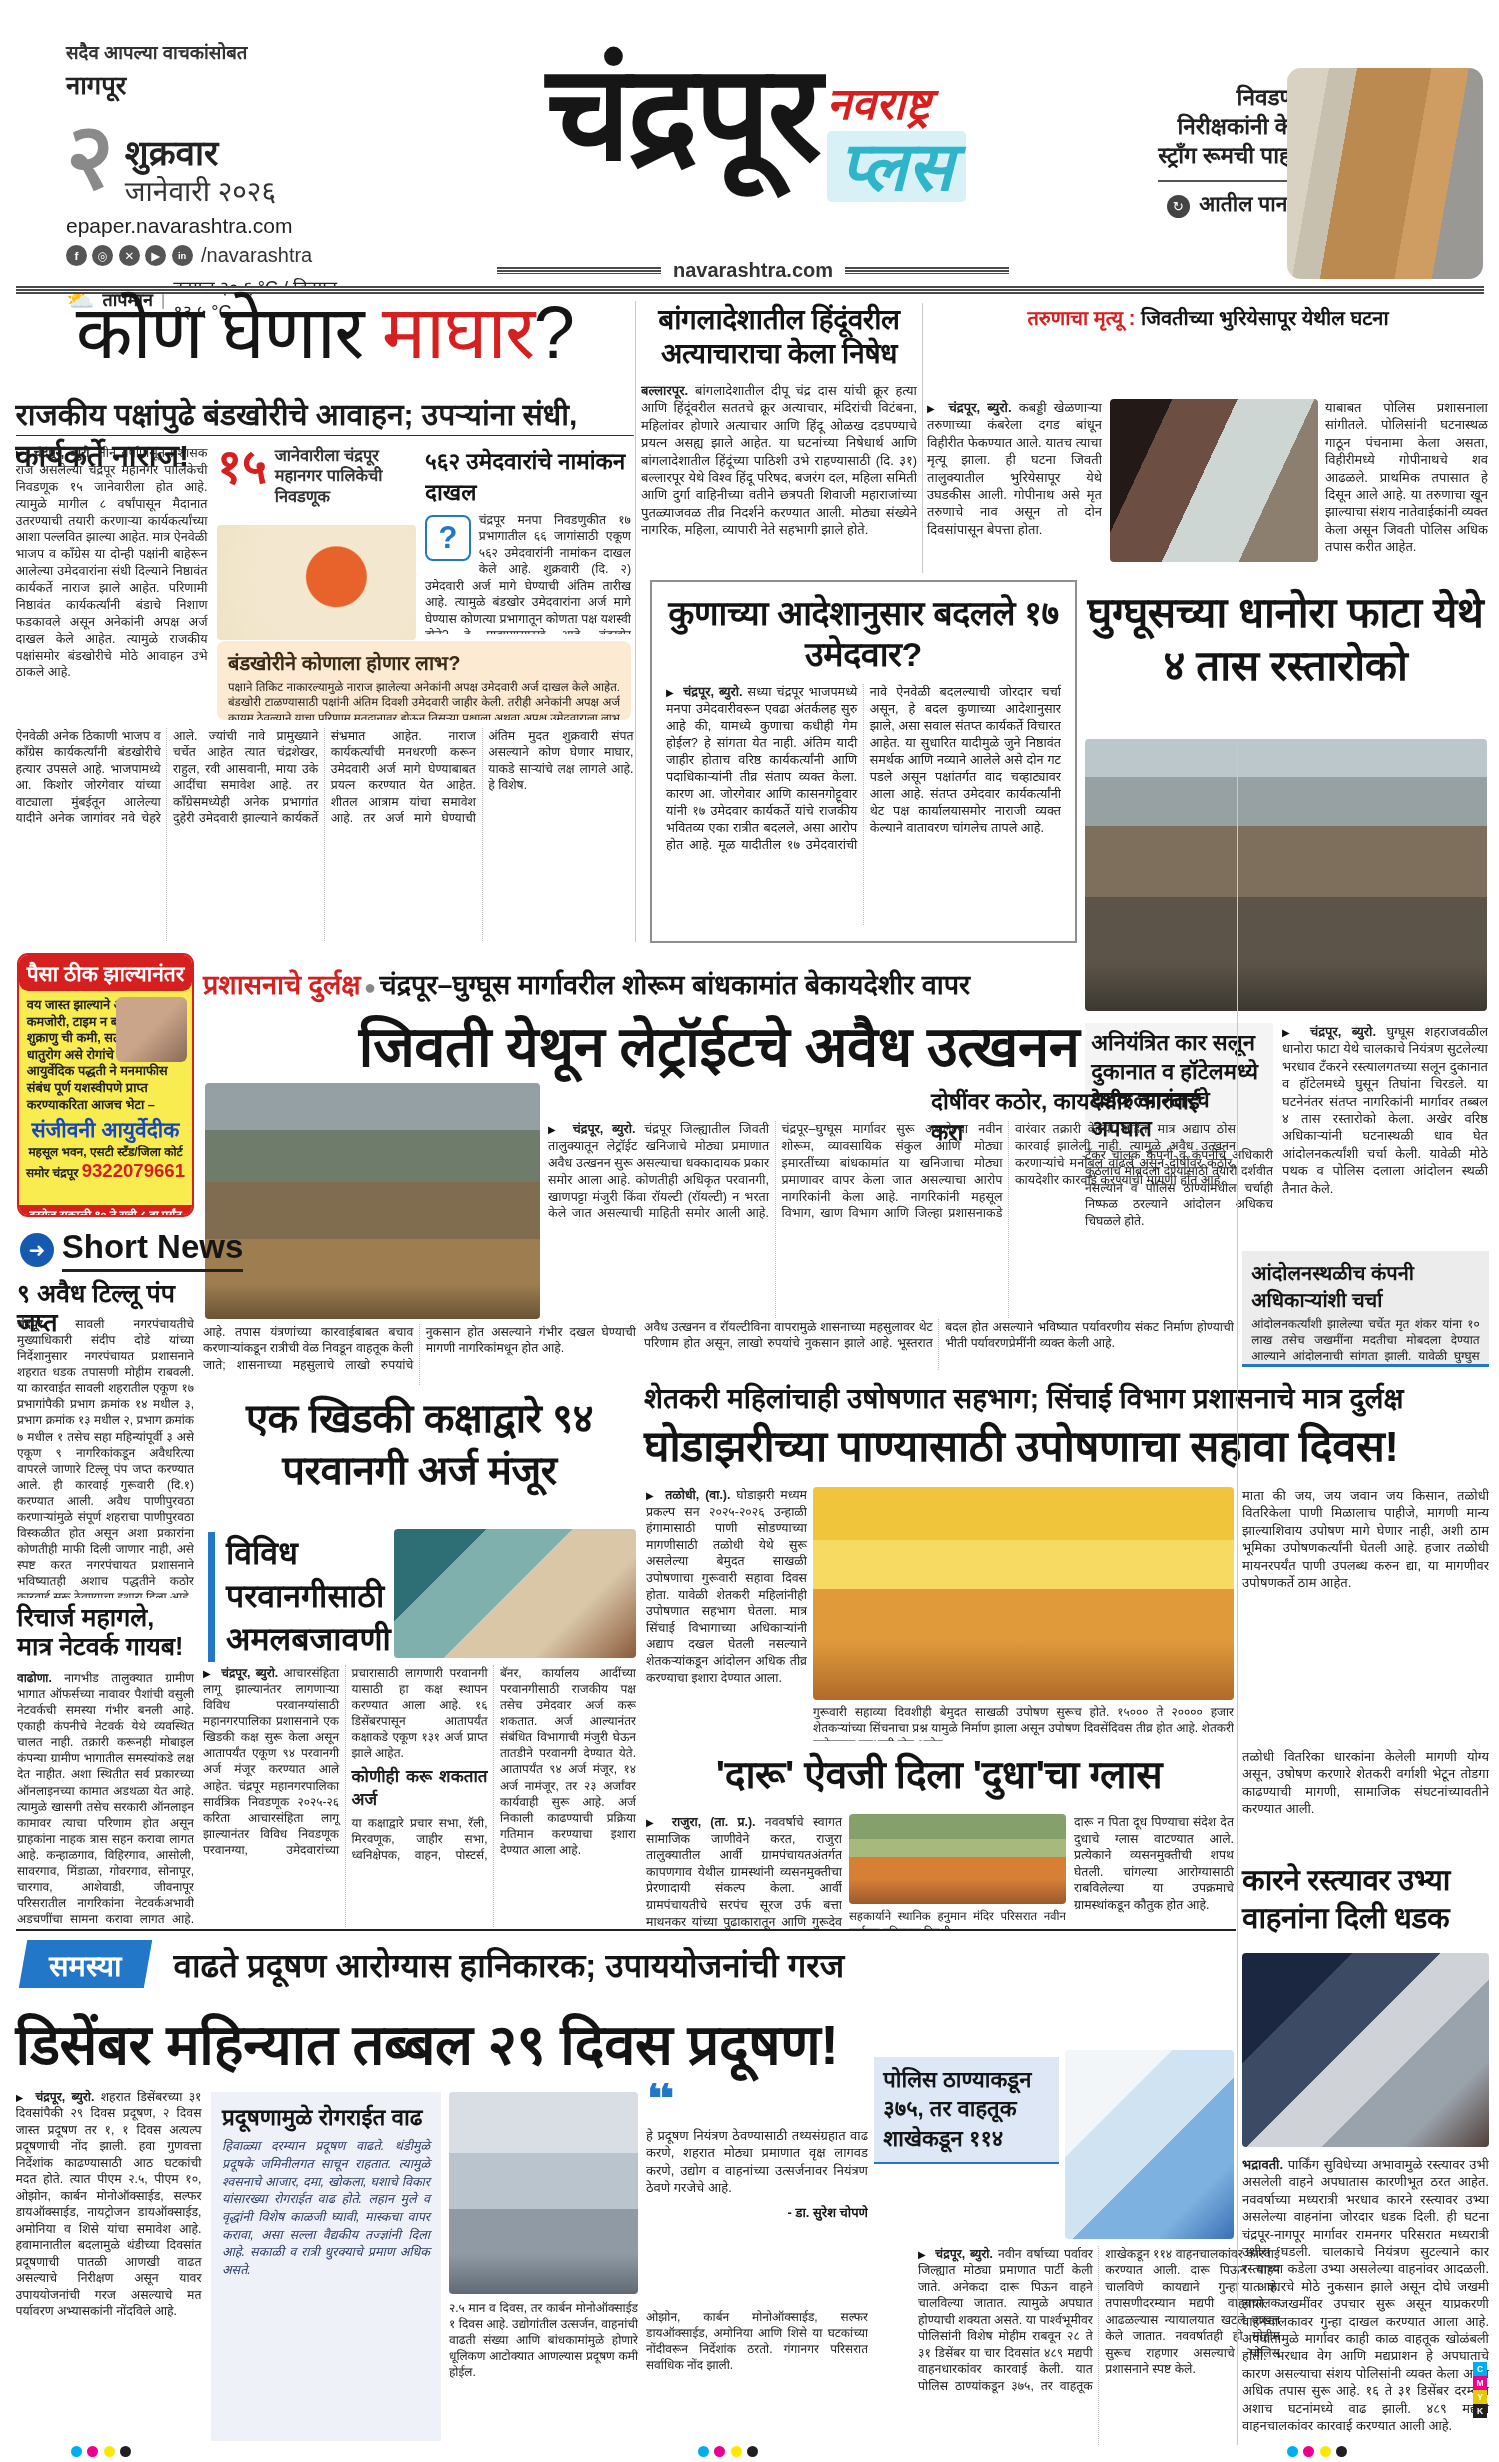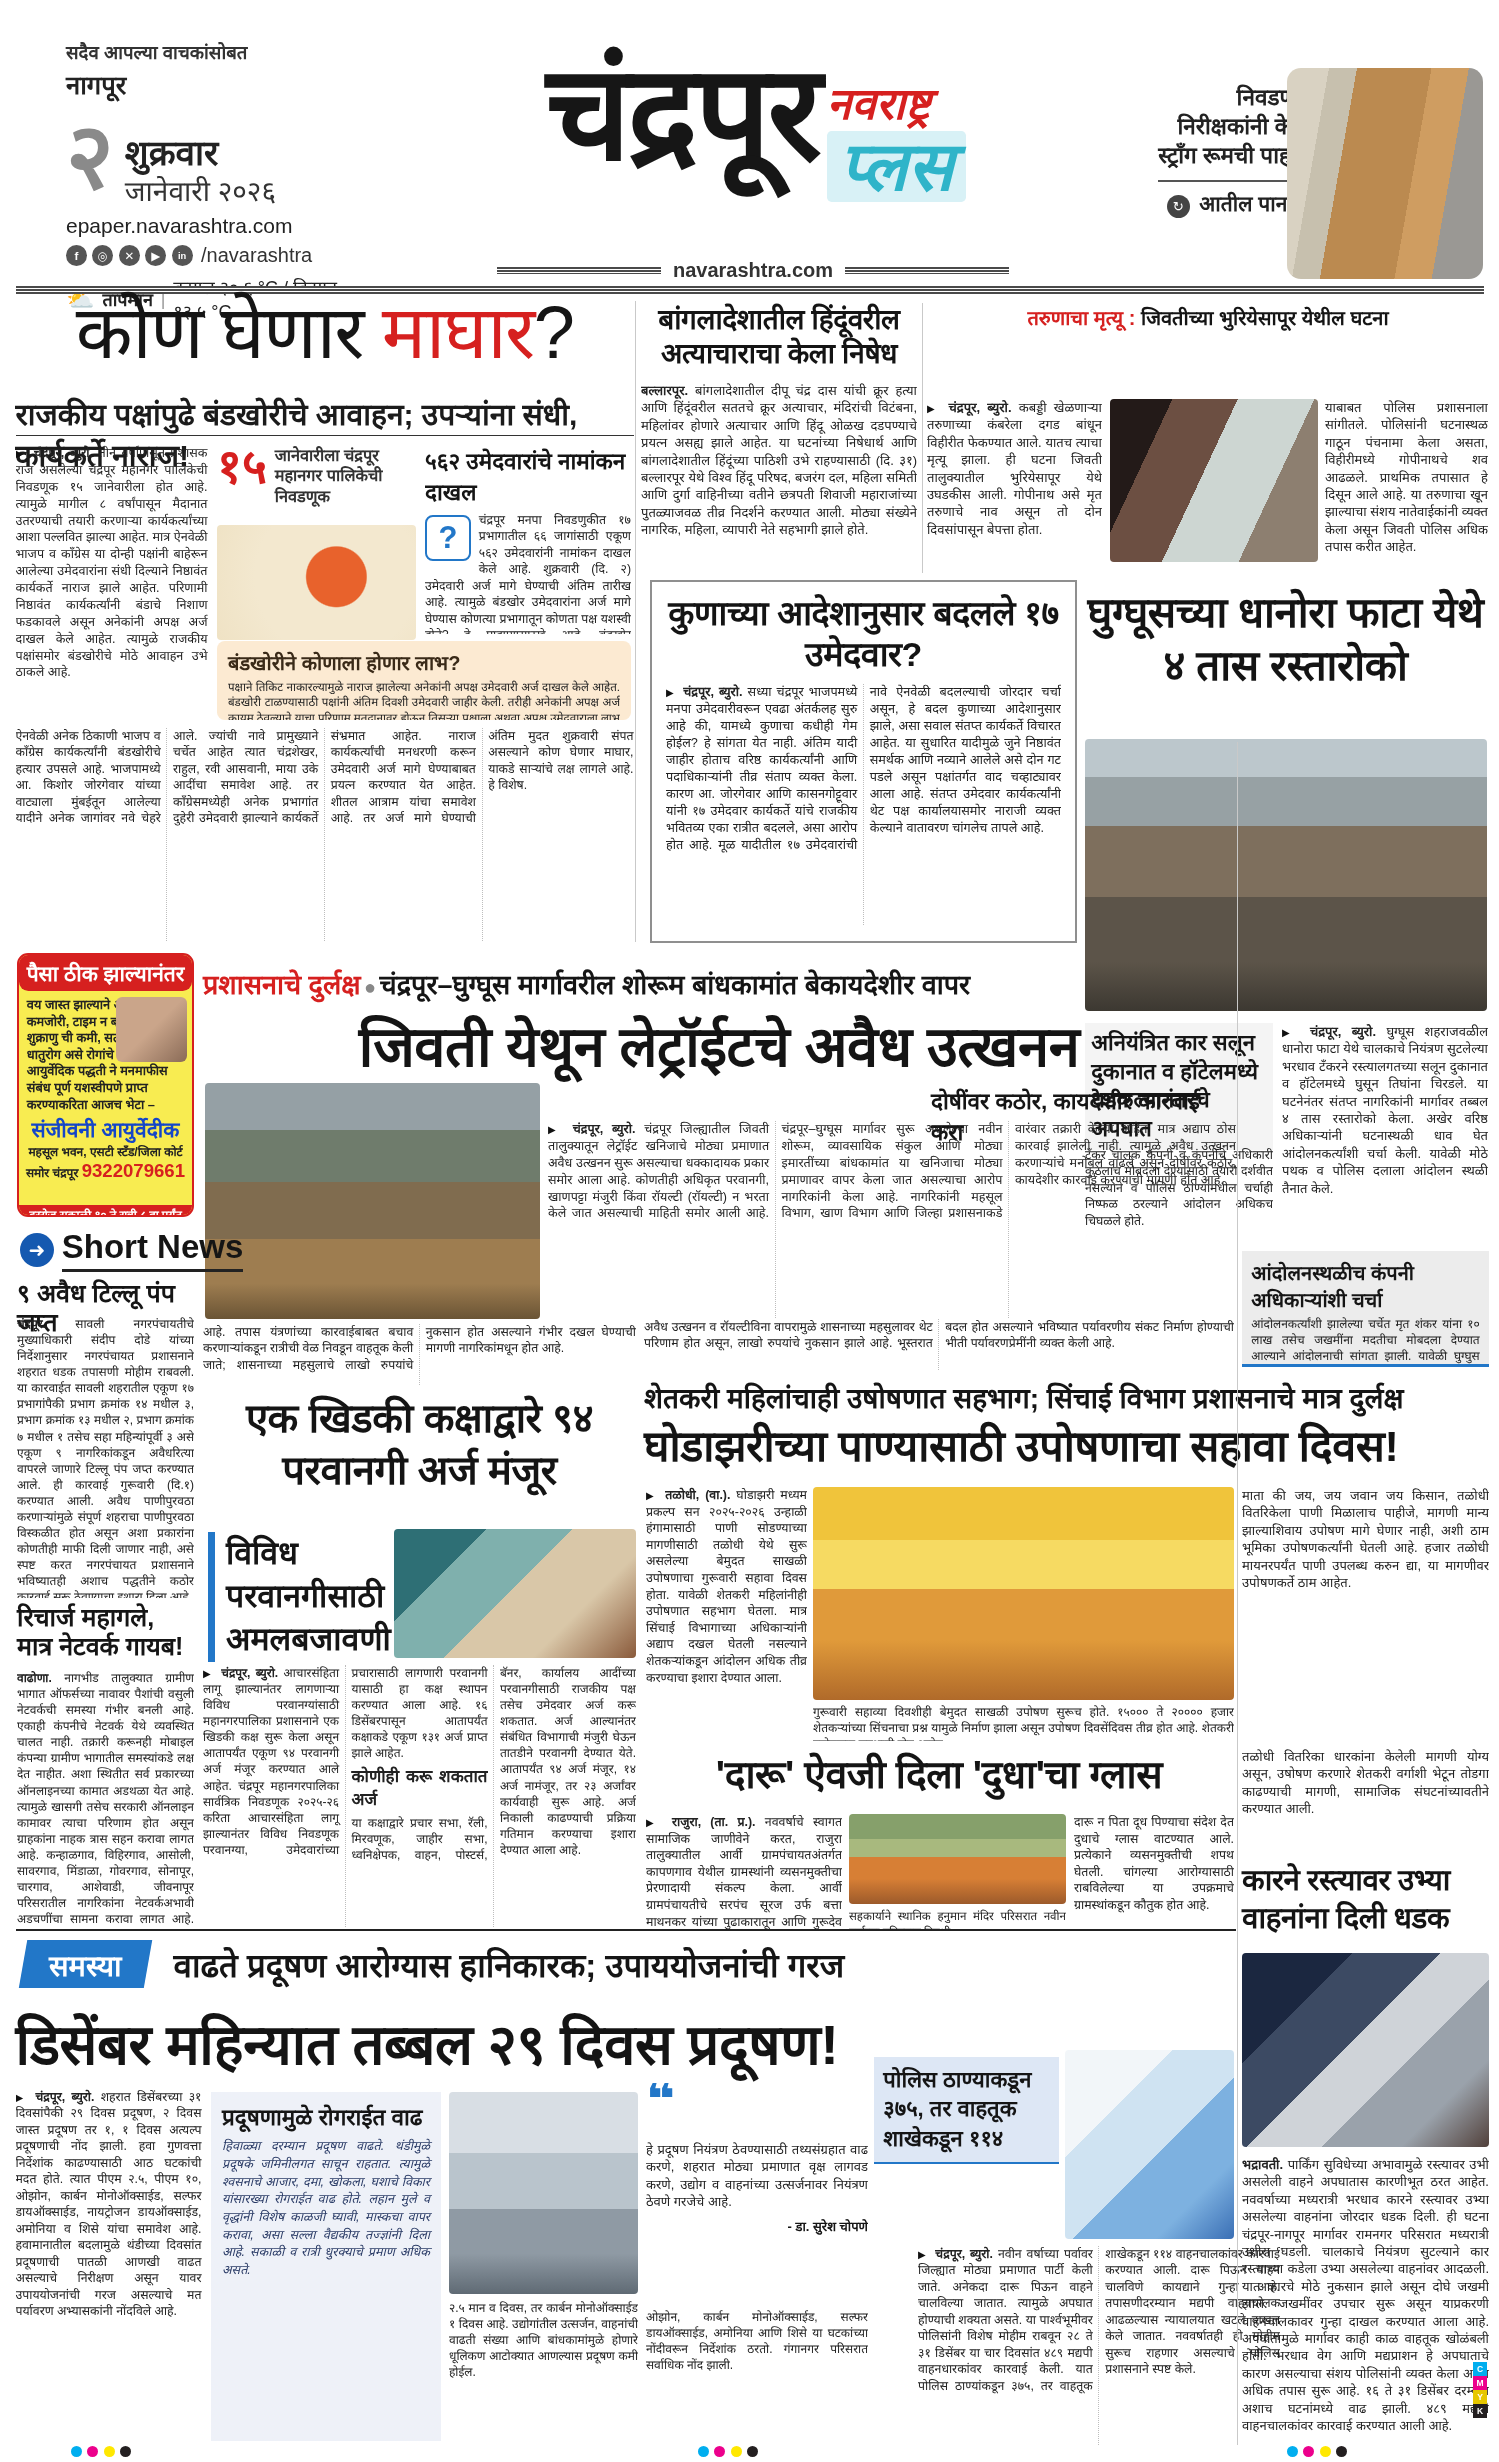--- a/index.html
+++ b/index.html
@@ -342,21 +342,21 @@
     <span>शहरात डिसेंबरच्या ३१ दिवसांपैकी २९ दिवस प्रदूषण, २ दिवस जास्त प्रदूषण तर १, १ दिवस अत्यल्प प्रदूषणाची नोंद झाली. हवा गुणवत्ता निर्देशांक काढण्यासाठी आठ घटकांची मदत होते. त्यात पीएम २.५, पीएम १०, ओझोन, कार्बन मोनोऑक्साईड, सल्फर डायऑक्साईड, नायट्रोजन डायऑक्साईड, अमोनिया व शिसे यांचा समावेश आहे. हवामानातील बदलामुळे थंडीच्या दिवसांत प्रदूषणाची पातळी आणखी वाढत असल्याचे निरीक्षण असून यावर उपाययोजनांची गरज असल्याचे मत पर्यावरण अभ्यासकांनी नोंदविले आहे.</span>
   </div>
   <div class="abs rogbox" style="left:211px;top:2092px;width:230px;height:349px;overflow:hidden;">
     <div class="rogT">प्रदूषणामुळे रोगराईत वाढ</div>
     <div class="rogB" style="margin-top:6.2px;">हिवाळ्या दरम्यान प्रदूषण वाढते. थंडीमुळे प्रदूषके जमिनीलगत साचून राहतात. त्यामुळे श्वसनाचे आजार, दमा, खोकला, घशाचे विकार यांसारख्या रोगराईत वाढ होते. लहान मुले व वृद्धांनी विशेष काळजी घ्यावी, मास्कचा वापर करावा, असा सल्ला वैद्यकीय तज्ज्ञांनी दिला आहे. सकाळी व रात्री धुरक्याचे प्रमाण अधिक असते.</div>
   </div>
   <div class="abs ph ph-smoke" style="left:449px;top:2092px;width:189px;height:202px;"></div>
   <div class="abs bt" style="left:449px;top:2300px;width:189px;height:143px;font-size:12px;">२.५ मान व दिवस, तर कार्बन मोनोऑक्साईड १ दिवस आहे. उद्योगांतील उत्सर्जन, वाहनांची वाढती संख्या आणि बांधकामांमुळे होणारे धूलिकण आटोक्यात आणल्यास प्रदूषण कमी होईल.</div>
   <div class="abs" style="left:646px;top:2083px;width:222px;height:220px;overflow:hidden;">
     <span class="quoteG">❝</span>
-    <div class="bt" style="font-size:13px;margin-top:21px;">हे प्रदूषण नियंत्रण ठेवण्यासाठी तथ्यसंग्रहात वाढ करणे, शहरात मोठ्या प्रमाणात वृक्ष लागवड करणे, उद्योग व वाहनांच्या उत्सर्जनावर नियंत्रण ठेवणे गरजेचे आहे.</div>
+    <div class="bt" style="font-size:13px;margin-top:7px;">हे प्रदूषण नियंत्रण ठेवण्यासाठी तथ्यसंग्रहात वाढ करणे, शहरात मोठ्या प्रमाणात वृक्ष लागवड करणे, उद्योग व वाहनांच्या उत्सर्जनावर नियंत्रण ठेवणे गरजेचे आहे.</div>
     <div class="qattr">- डा. सुरेश चोपणे</div>
   </div>
   <div class="abs bt" style="left:646px;top:2309px;width:222px;height:133px;font-size:12px;">ओझोन, कार्बन मोनोऑक्साईड, सल्फर डायऑक्साईड, अमोनिया आणि शिसे या घटकांच्या नोंदीवरून निर्देशांक ठरतो. गंगानगर परिसरात सर्वाधिक नोंद झाली.</div>
 
   <div class="abs drSub" style="left:874px;top:2057px;width:185px;">पोलिस ठाण्याकडून ३७५, तर वाहतूक शाखेकडून ११४</div>
   <div class="abs ph ph-cop" style="left:1065px;top:2050px;width:169px;height:189px;"></div>
   <div class="abs bt cols2" style="left:918px;top:2246px;width:362px;height:199px;font-size:12.3px;">
     <span class="ptr">▶</span>
     <span class="byline">चंद्रपूर, ब्युरो.</span>
     <span>नवीन वर्षाच्या पर्वावर जिल्ह्यात मोठ्या प्रमाणात पार्टी केली जाते. अनेकदा दारू पिऊन वाहने चालविल्या जातात. त्यामुळे अपघात होण्याची शक्यता असते. या पार्श्वभूमीवर पोलिसांनी विशेष मोहीम राबवून २८ ते ३१ डिसेंबर या चार दिवसांत ४८९ मद्यपी वाहनधारकांवर कारवाई केली. यात पोलिस ठाण्यांकडून ३७५, तर वाहतूक शाखेकडून ११४ वाहनचालकांवर कारवाई करण्यात आली. दारू पिऊन वाहन चालविणे कायद्याने गुन्हा आहे. तपासणीदरम्यान मद्यपी वाहनचालक आढळल्यास न्यायालयात खटले दाखल केले जातात. नववर्षातही ही मोहीम सुरूच राहणार असल्याचे पोलिस प्रशासनाने स्पष्ट केले.</span>

